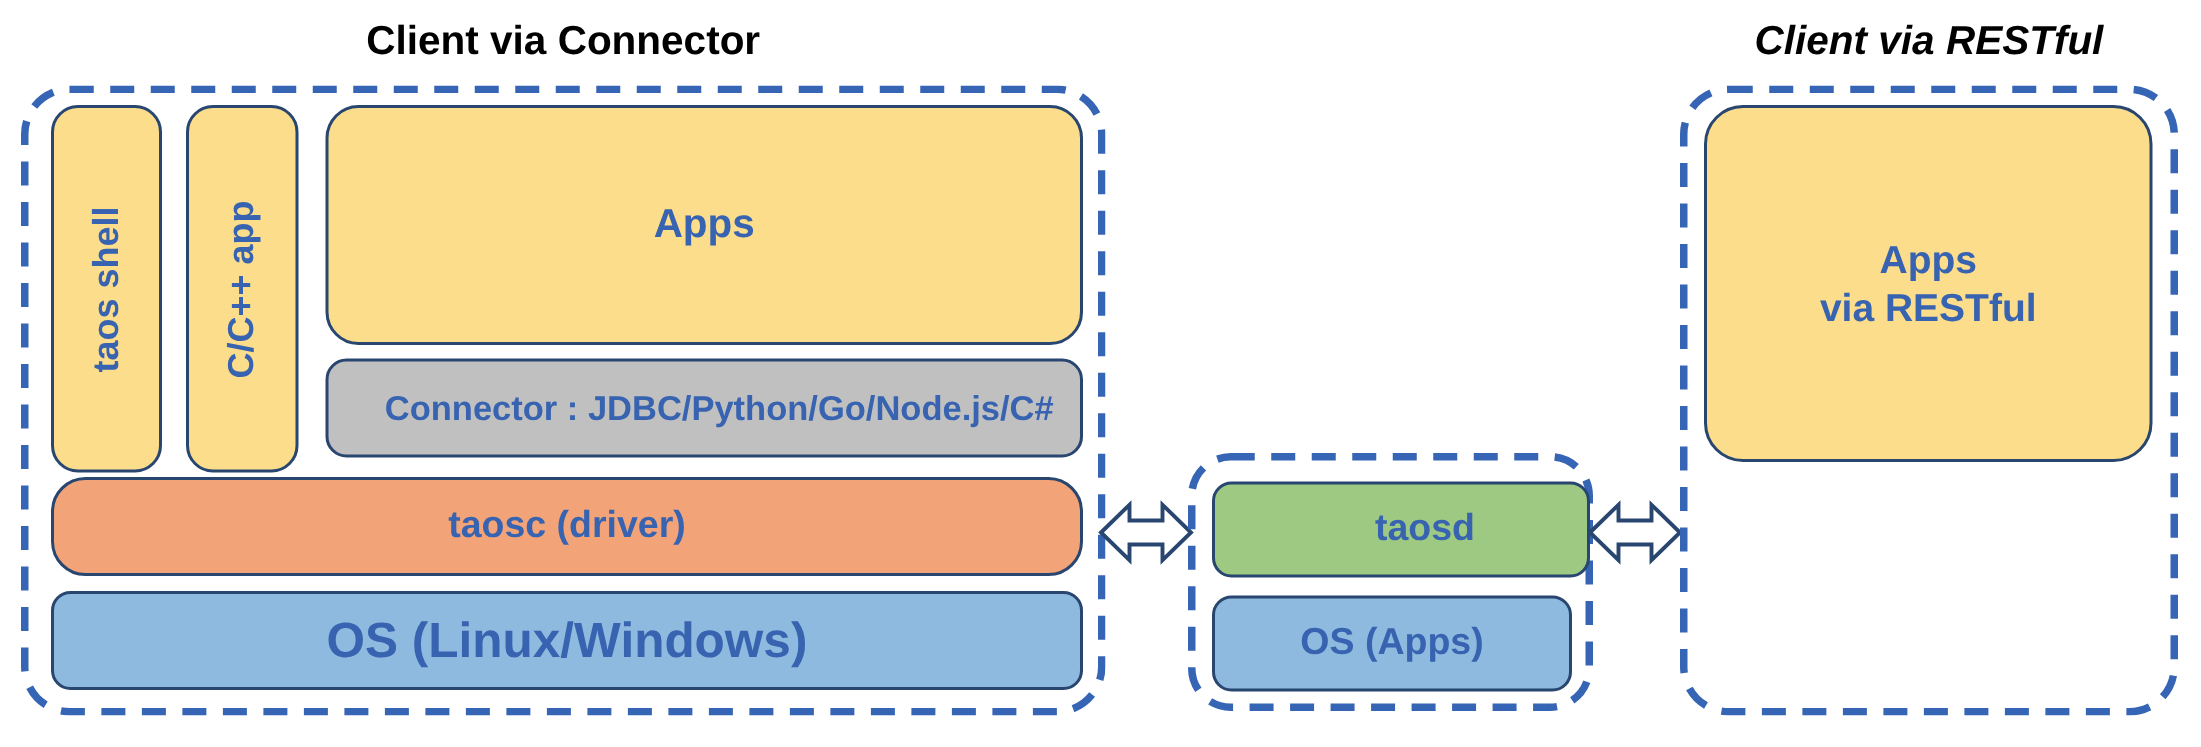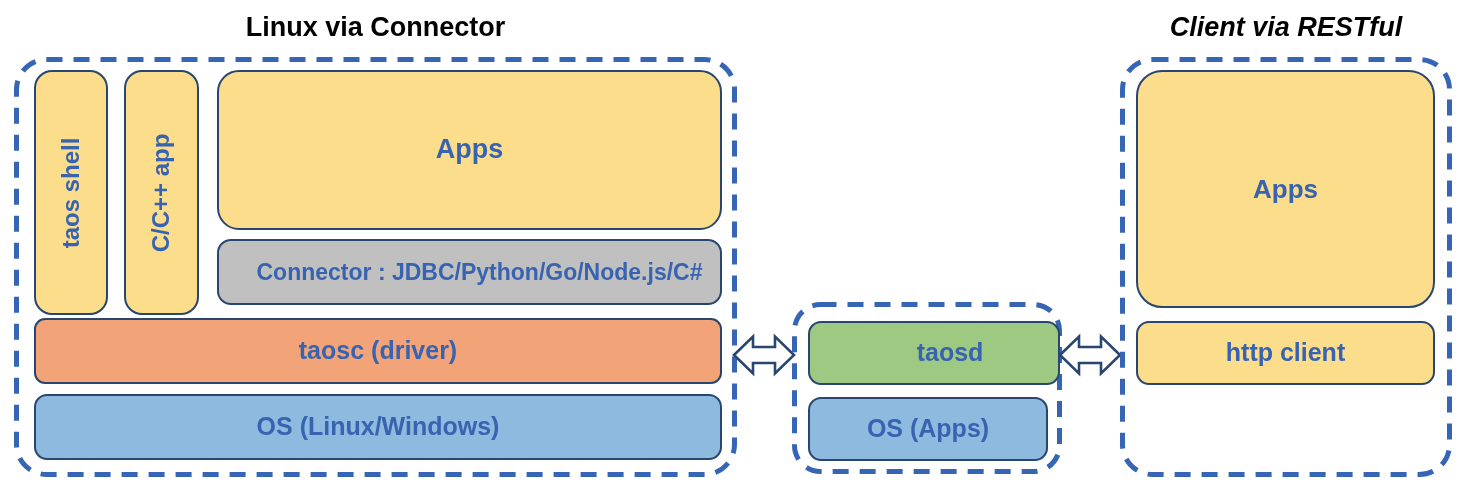--- a/index.html
+++ b/index.html
@@ -71,21 +71,21 @@
     stroke-width: 2.6;
     stroke-linejoin: miter;
   }
   .line { display: block; }
 </style>
 </head>
 <body>
 
 <div class="canvas">
 
-  <div class="section-title" style="left:14px; top:12px; width:723px;">Linux via Connector</div>
+  <div class="section-title" style="left:14px; top:12px; width:723px;">Client via Connector</div>
   <div class="section-title" style="left:1120px; top:12px; width:332px;font-style:italic;">Client via RESTful</div>
 
   <div class="group" style="left:14px; top:57px; width:723px; height:420px;">
     <svg class="dashsvg" viewBox="0 0 723 420">
       <rect x="2.5" y="2.5" width="718" height="415" rx="30"></rect>
     </svg>
 
     <div class="box fill-yellow" style="left:20px; top:13px; width:74px; height:245px; border-radius:18px;">
       <span class="vtext">taos shell</span>
     </div>
@@ -95,25 +95,25 @@
     </div>
 
     <div class="box fill-yellow" style="left:203px; top:13px; width:505px; height:160px; border-radius:22px; font-size:27px;">
       <span>Apps</span>
     </div>
 
     <div class="box fill-gray" style="left:203px; top:182px; width:505px; height:66px; border-radius:14px; font-size:23px;">
       <span>Connector : JDBC/Python/Go/Node.js/C#</span>
     </div>
 
-    <div class="box fill-orange" style="left:20px; top:261px; width:688px; height:66px; border-radius:11px; font-size:25px;">
+    <div class="box fill-orange" style="left:20px; top:261px; width:688px; height:66px; border-radius:23px; font-size:25px;">
       <span>taosc (driver)</span>
     </div>
 
-    <div class="box fill-blue" style="left:20px; top:337px; width:688px; height:66px; border-radius:13px; font-size:25px;">
+    <div class="box fill-blue" style="left:20px; top:337px; width:688px; height:66px; border-radius:13px; font-size:33px;">
       <span>OS (Linux/Windows)</span>
     </div>
   </div>
 
   <svg class="arrow" style="left:732px; top:330px;" viewBox="0 0 64 50">
     <polygon points="2,25 21,6.5 21,17 43,17 43,6.5 62,25 43,43.5 43,33 21,33 21,43.5"></polygon>
   </svg>
 
   <div class="group" style="left:792px; top:302px; width:270px; height:172px;">
     <svg class="dashsvg" viewBox="0 0 270 172">
@@ -134,22 +134,20 @@
   </svg>
 
   <div class="group" style="left:1120px; top:57px; width:332px; height:420px;">
     <svg class="dashsvg" viewBox="0 0 332 420">
       <rect x="2.5" y="2.5" width="327" height="415" rx="30"></rect>
     </svg>
 
     <div class="box fill-yellow" style="left:16px; top:13px; width:299px; height:238px; border-radius:26px; font-size:26px;">
       <span>
         <span class="line">Apps</span>
+        <span class="line">via RESTful</span>
       </span>
     </div>
 
-    <div class="box fill-yellow" style="left:16px; top:264px; width:299px; height:64px; border-radius:13px; font-size:25px;">
-      <span>http client</span>
-    </div>
 
   </div>
 
 </div>
 
 </body></html>

